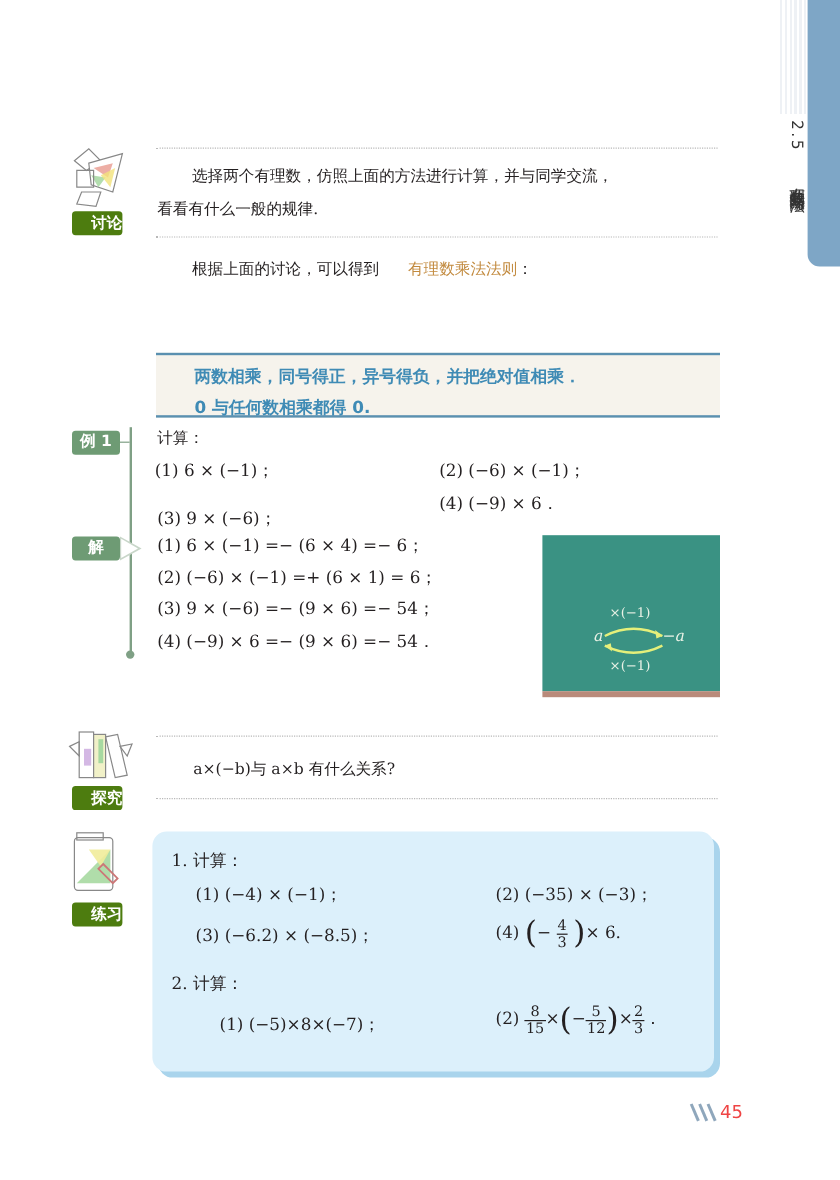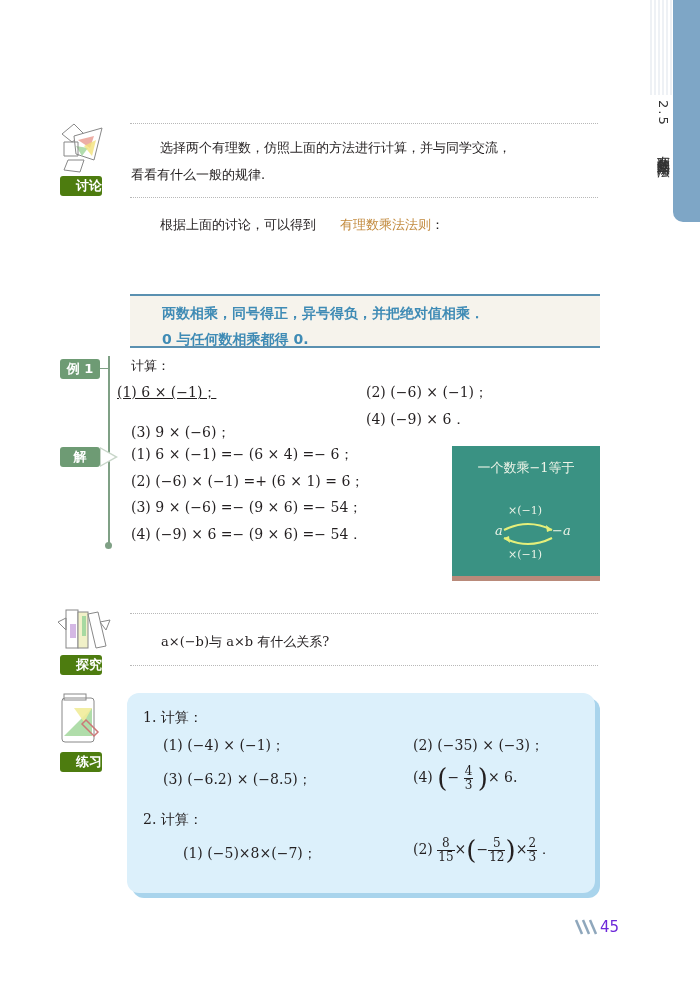--- a/index.html
+++ b/index.html
@@ -55,21 +55,21 @@
     .board-small { position: absolute; color: #eaf2e6; font-size: 11px; font-family: "DejaVu Serif", serif; }
 
     
     .practice { position: absolute; left: 127px; top: 693px; width: 468px; height: 200px;
       background: #dcf0fb; border-radius: 12px; box-shadow: 5px 5px 0 #a9d4ec; }
     .frac { display: inline-block; vertical-align: middle; text-align: center; font-size: 12px; line-height: 13px; }
     .frac .n { display: block; border-bottom: 1px solid #231f20; padding: 0 1px; }
     .frac .d { display: block; padding: 0 1px; }
     .paren { font-size: 26px; vertical-align: middle; font-weight: 200; }
 
-    .page-num { position: absolute; left: 600px; top: 918px; font-family: "DejaVu Sans", sans-serif; font-size: 15px; color: #6d28d9; }
+    .page-num { position: absolute; left: 600px; top: 918px; font-family: "DejaVu Sans", sans-serif; font-size: 15px; color: #ef4444; }
     .slashes { position: absolute; left: 574px; top: 919px; }
   </style>
 </head>
 <body>
 
 <div class="side-stripes"></div>
 <div class="side-tab"></div>
 <div class="side-title">
   <span class="num">2.5</span>
   <span>有理数的乘法与除法</span>
@@ -99,35 +99,34 @@
 <div class="rule-box">
   <div class="rule-line" style="top:9px;">两数相乘，同号得正，异号得负，并把绝对值相乘．</div>
   <div class="rule-line" style="top:35px;">0 与任何数相乘都得 0.</div>
 </div>
 
 <div class="ex-line"></div>
 <div class="ex-tick"></div>
 <div class="ex-dot"></div>
 <div class="ex-badge" style="top:359px;">例 1</div>
 <div class="text" style="left:131px; top:354px;">计算：</div>
-<div class="row math" style="left:117px; top:384px;text-decoration:underline;">(1) 6 × (−1)；</div>
+<div class="row math" style="left:129px; top:384px;">(1) 6 × (−1)；</div>
 <div class="row math" style="left:366px; top:384px;">(2) (−6) × (−1)；</div>
 <div class="row math" style="left:131px; top:411px;margin-top:13px;">(3) 9 × (−6)；</div>
 <div class="row math" style="left:366px; top:411px;">(4) (−9) × 6．</div>
 
 <div class="ex-badge" style="top:447px;">解</div>
 <div class="arrow-tri"></div>
 <div class="arrow-tri-in"></div>
 <div class="row math" style="left:131px; top:446px;">(1) 6 × (−1) =− (6 × 4) =− 6；</div>
 <div class="row math" style="left:131px; top:473px;">(2) (−6) × (−1) =+ (6 × 1) = 6；</div>
 <div class="row math" style="left:131px; top:499px;">(3) 9 × (−6) =− (9 × 6) =− 54；</div>
 <div class="row math" style="left:131px; top:526px;">(4) (−9) × 6 =− (9 × 6) =− 54．</div>
 
 <div class="board">
-  <div class="board-text" style="top:12px;">一个数乘−1等于</div>
   <div class="board-small" style="left:56px; top:58px;">×(−1)</div>
   <svg style="position:absolute; left:48px; top:70px;" width="56" height="36" viewBox="0 0 56 36">
     <path d="M4,14 Q28,2 52,14" fill="none" stroke="#e5ef7a" stroke-width="2"></path>
     <path d="M52,22 Q28,34 4,22" fill="none" stroke="#e5ef7a" stroke-width="2"></path>
     <polygon points="52,14 46,9 47,16" fill="#e5ef7a"></polygon>
     <polygon points="4,22 10,27 9,20" fill="#e5ef7a"></polygon>
   </svg>
   <div class="board-small" style="left:43px; top:77px; font-style:italic; font-size:13px;">a</div>
   <div class="board-small" style="left:100px; top:77px; font-style:italic; font-size:13px;">−a</div>
   <div class="board-small" style="left:56px; top:102px;">×(−1)</div>

